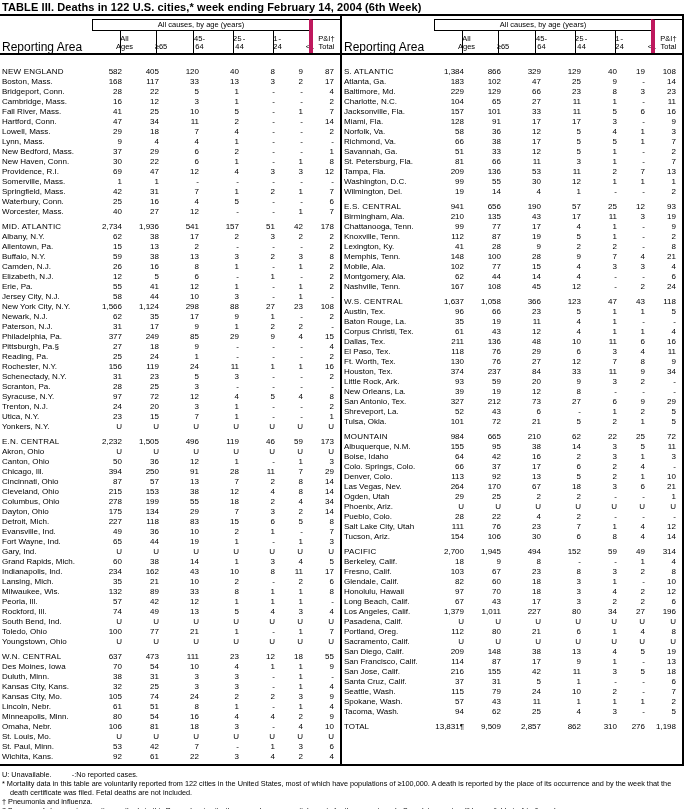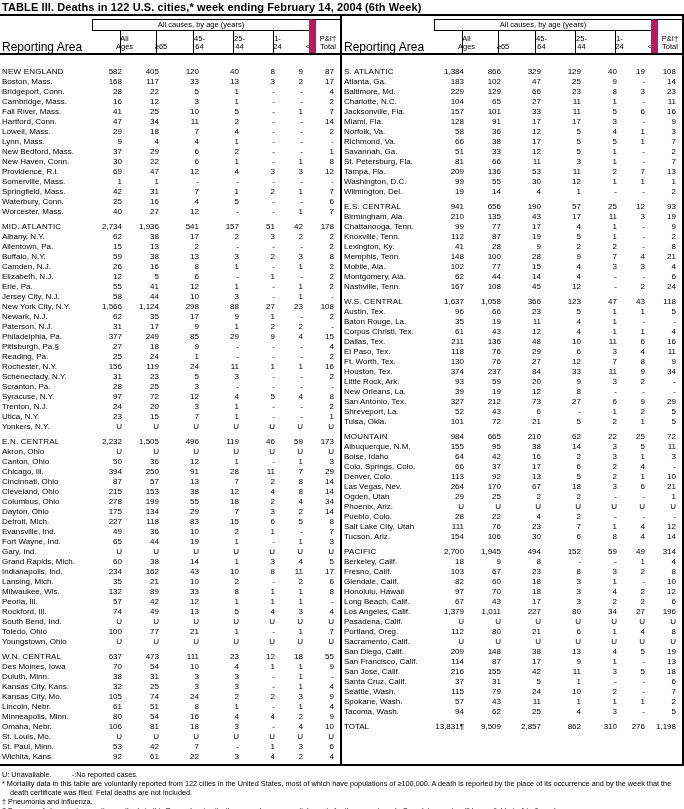--- a/index.html
+++ b/index.html
@@ -33,25 +33,25 @@
     grid-column:2/8; grid-row:1; text-align:center;
     border:1px solid #000; border-right:none; padding-top:1px; font-size:7.5px;
   }
   .h-col {
     grid-row:2; align-self:stretch; display:flex; align-items:flex-end; justify-content:center;
     border-left:1px solid #000; text-align:center; white-space:pre-line; padding-bottom:2px;margin-left:28px;
   }
   .h-col.c0 { grid-column:2; }
   .h-col.c1 { grid-column:3; }
   .h-col.c2 { grid-column:4; }
-  .h-col.c3 { grid-column:5; }
-  .h-col.c4 { grid-column:6; }
+  .h-col.c3 { grid-column:5;font-family:Liberation Mono, monospace; }
+  .h-col.c4 { grid-column:6;font-family:Liberation Mono, monospace; }
   .h-col.c5 { grid-column:7; }
   .h-pi {
-    grid-column:8; grid-row:1/3; border-left:7px solid #be185d; border-top:1px solid #000;
+    grid-column:8; grid-row:1/3; border-left:4px solid #be185d; border-top:1px solid #000;
     display:flex; align-items:flex-end; justify-content:center; text-align:center;
     white-space:pre-line; padding-bottom:2px;
   }
 
   
   .panel-body { padding-top:12px; padding-bottom:2px; }
   .section { margin-top:0; }
   .section + .section { margin-top:5px; }
   .row {
     display:grid;

